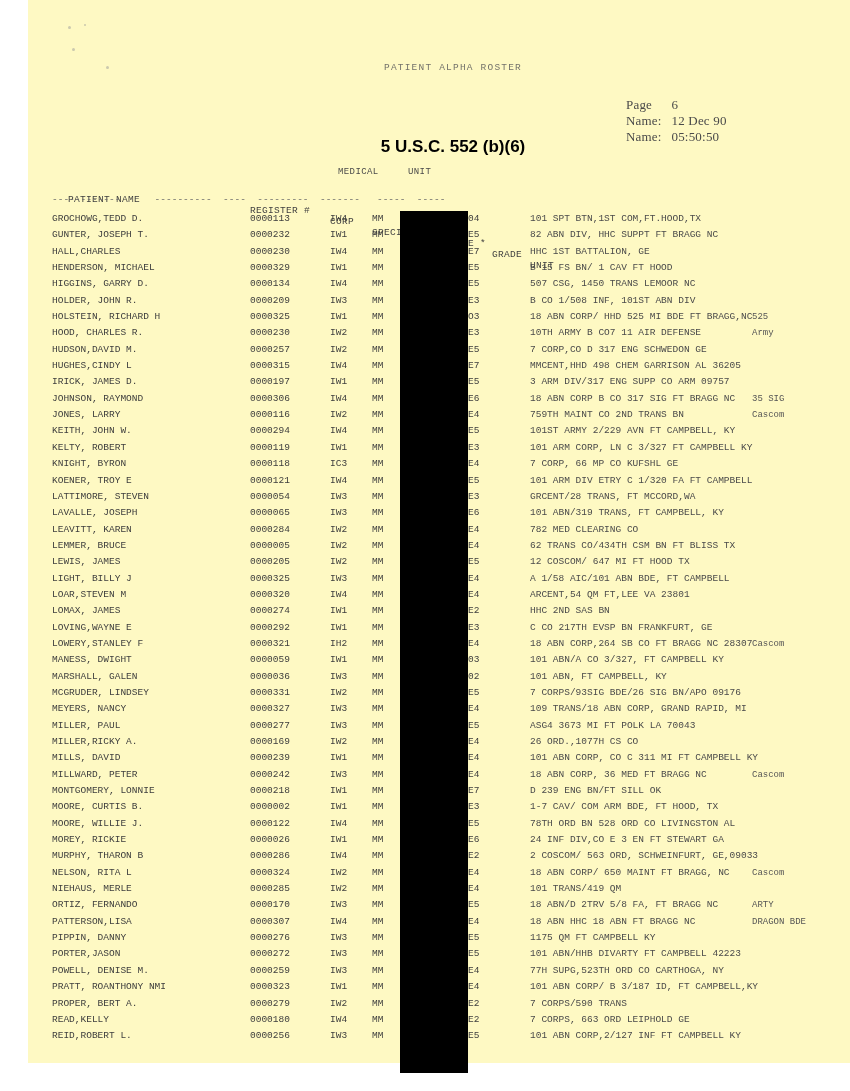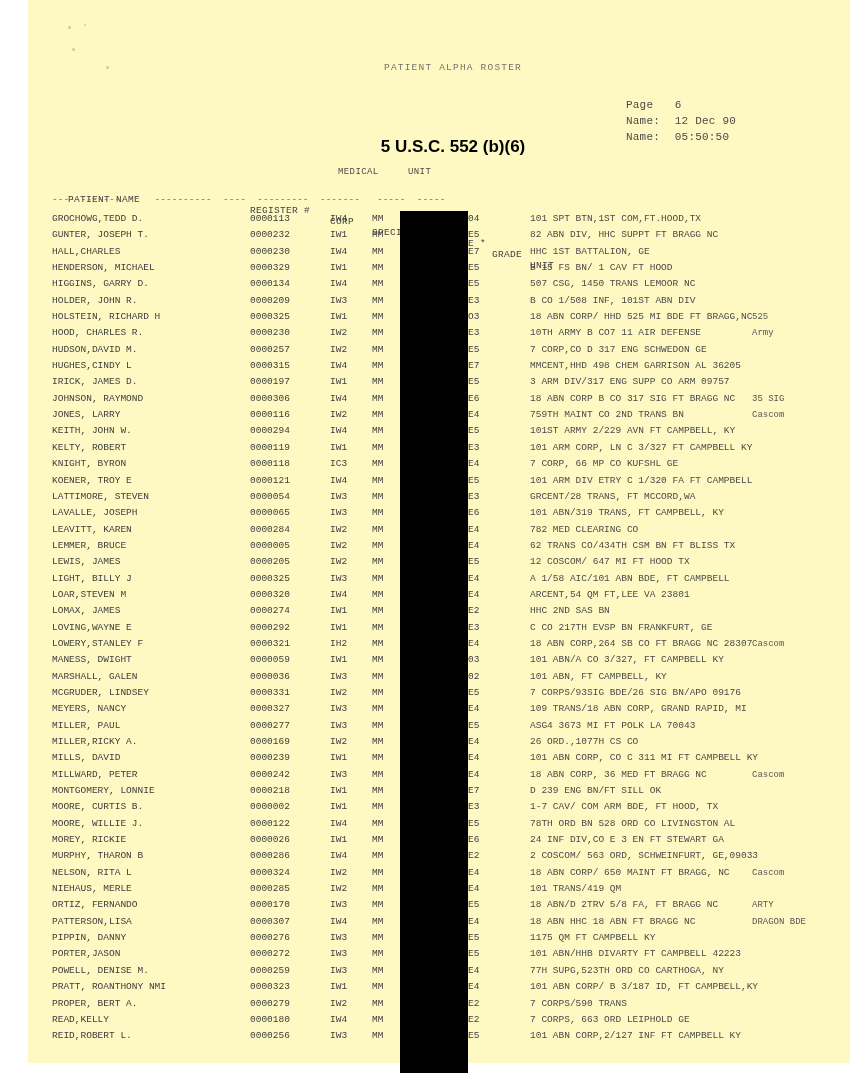--- a/index.html
+++ b/index.html
@@ -46,24 +46,25 @@
     left: 24px;
     font-size: 10.5px;
     line-height: 16px;
     color: #3f3f3f;
     letter-spacing: .2px;
   }
   .meta-block {
     position: absolute;
     top: 97px;
     left: 598px;
-    font-size: 11px;
+    font-size: 13px;
     line-height: 16px;
     color: #4a4a4a;
     letter-spacing: .2px;
+    font-family: Liberation Serif, serif;
   }
   .meta-row span.label {
     display: inline-block;
     width: 42px;
   }
   .exemption {
     position: absolute;
     top: 137px;
     left: 0;
     width: 850px;

